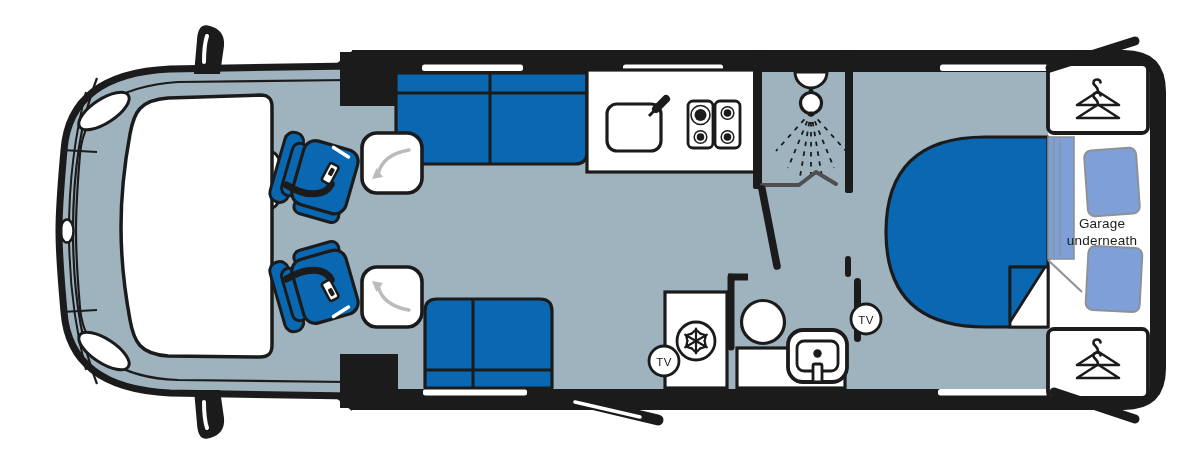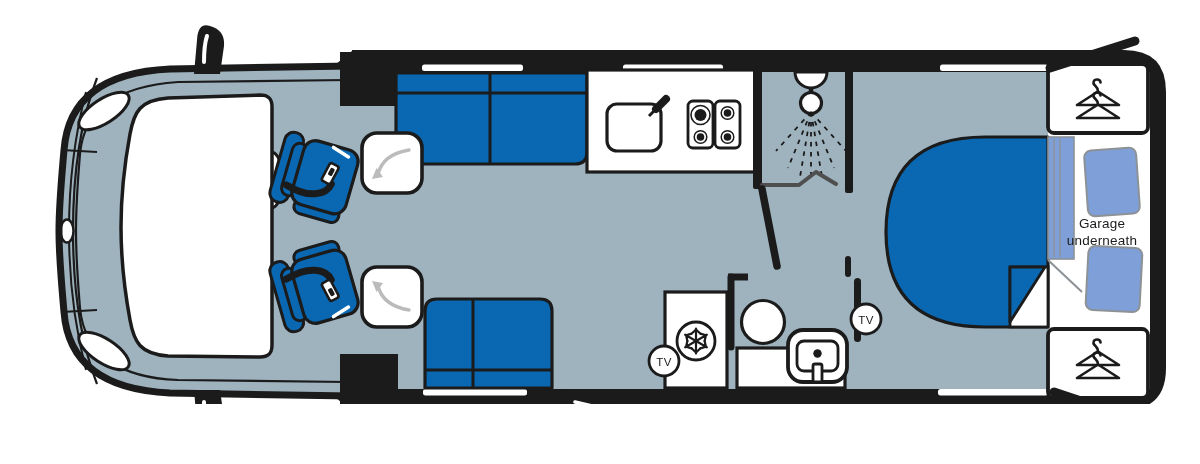--- a/index.html
+++ b/index.html
@@ -1,16 +1,16 @@
 <!DOCTYPE html>
 <html style="--background: #FFFFFF; --outline: #1B1B1B; --floor: #9FB3BF; --upholstery: #0A68B2; --bedding: #7E9FD8; --sketch: #8D9297; --arrow: #BBBBBB; --door_gray: #4F4F4F;"><head>
 <meta charset="utf-8">
 <style>
   html,body{margin:0;padding:0;background:var(--background,#fff);}
-  #stage{position:relative;width:1200px;height:404px;background:var(--background,#fff);
+  #stage{position:relative;width:1200px;height:464px;background:var(--background,#fff);
          font-family:"Liberation Sans",sans-serif;}
   svg{position:absolute;left:0;top:0;}
   .fill-flr{fill:var(--floor,#9FB3BF);}
   .fill-uph{fill:var(--upholstery,#0A68B2);}
   .fill-bed{fill:var(--bedding,#7E9FD8);}
   .fill-blk{fill:var(--outline,#1B1B1B);}
   .fill-wht{fill:#fff;}
   .fill-none{fill:none;}
   .fill-arrow{fill:var(--arrow,#BBBBBB);}
   .stroke-ol{stroke:var(--outline,#1B1B1B);}

